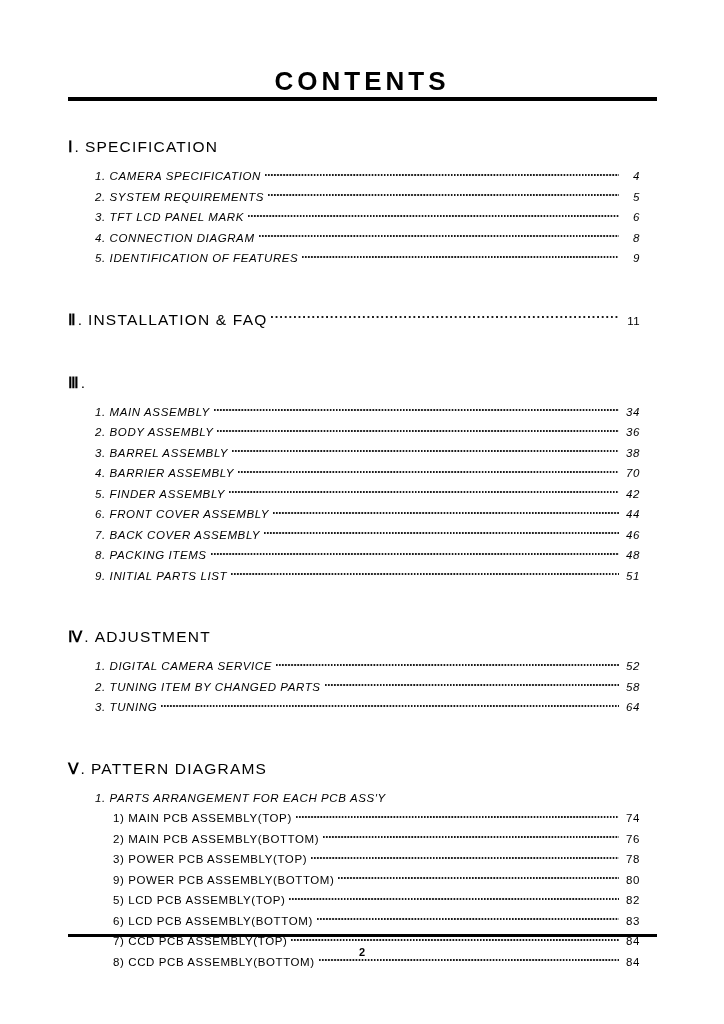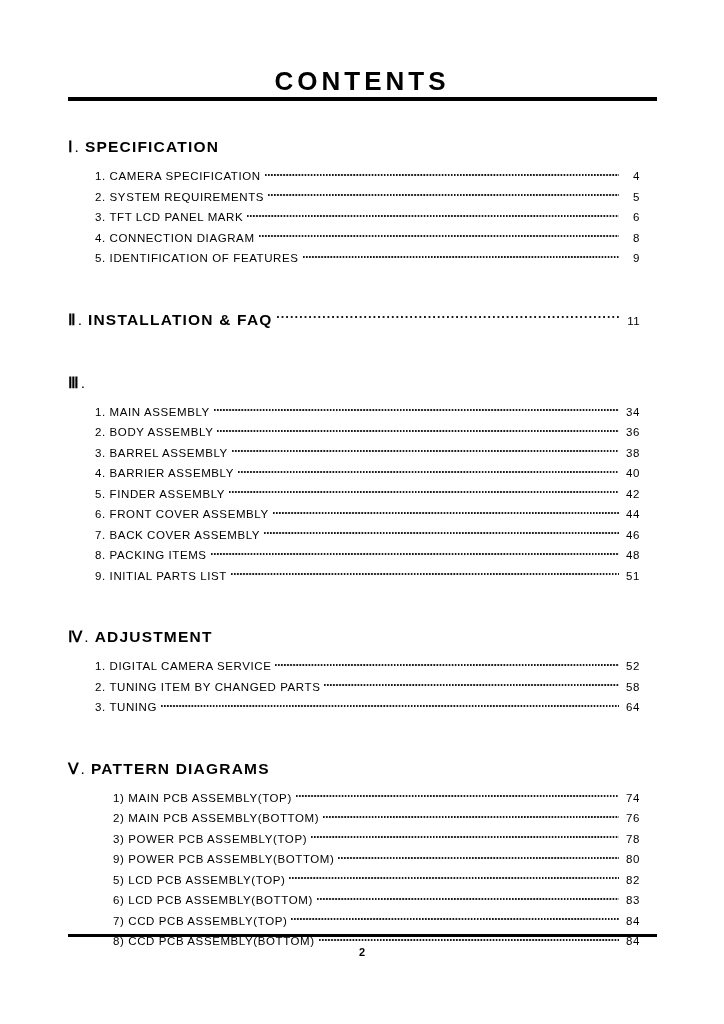--- a/index.html
+++ b/index.html
@@ -70,35 +70,35 @@
     white-space: nowrap;
   }
   .sec-head .numeral {
     display: inline-block;
     font-weight: bold;
     letter-spacing: 0;
     margin-right: 2px;
   }
   .sec-head .sec-title {
     display: inline-block;
-    font-weight: bold;
   }
 
   
   .entry {
     display: flex;
     align-items: baseline;
     white-space: nowrap;
     line-height: 20.5px;
   }
   .entry.lv1 {
     padding-left: 95px;
     padding-right: 84px;
     font-size: 11.5px;
     letter-spacing: 0.6px;
+    font-style: italic;
   }
   .entry.lv2 {
     padding-left: 113px;
     padding-right: 84px;
     font-size: 11.5px;
     letter-spacing: 0.6px;
   }
 
   .entry .label,
   .sec-head .sec-title {
@@ -234,21 +234,21 @@
           <span class="pageno">36</span>
         </div>
         <div class="entry lv1">
           <span class="label">3. BARREL ASSEMBLY</span>
           <span class="leader"></span>
           <span class="pageno">38</span>
         </div>
         <div class="entry lv1">
           <span class="label">4. BARRIER ASSEMBLY</span>
           <span class="leader"></span>
-          <span class="pageno">40</span>
+          <span class="pageno">70</span>
         </div>
         <div class="entry lv1">
           <span class="label">5. FINDER ASSEMBLY</span>
           <span class="leader"></span>
           <span class="pageno">42</span>
         </div>
         <div class="entry lv1">
           <span class="label">6. FRONT COVER ASSEMBLY</span>
           <span class="leader"></span>
           <span class="pageno">44</span>
@@ -294,20 +294,23 @@
         </div>
       </div>
       <div class="gap-sec"></div>
       <div class="section">
         <div class="sec-head">
           <span class="numeral">Ⅴ</span>
           <span class="numeral" style="font-weight: normal; margin-right: 6px;">.</span>
           <span class="sec-title">PATTERN DIAGRAMS</span>
         </div>
         <div class="gap-sec-small"></div>
+        <div class="entry lv1 noleader">
+          <span class="label">1. PARTS ARRANGEMENT FOR EACH PCB ASS'Y</span>
+        </div>
         <div class="entry lv2">
           <span class="label">1) MAIN PCB ASSEMBLY(TOP)</span>
           <span class="leader"></span>
           <span class="pageno">74</span>
         </div>
         <div class="entry lv2">
           <span class="label">2) MAIN PCB ASSEMBLY(BOTTOM)</span>
           <span class="leader"></span>
           <span class="pageno">76</span>
         </div>

